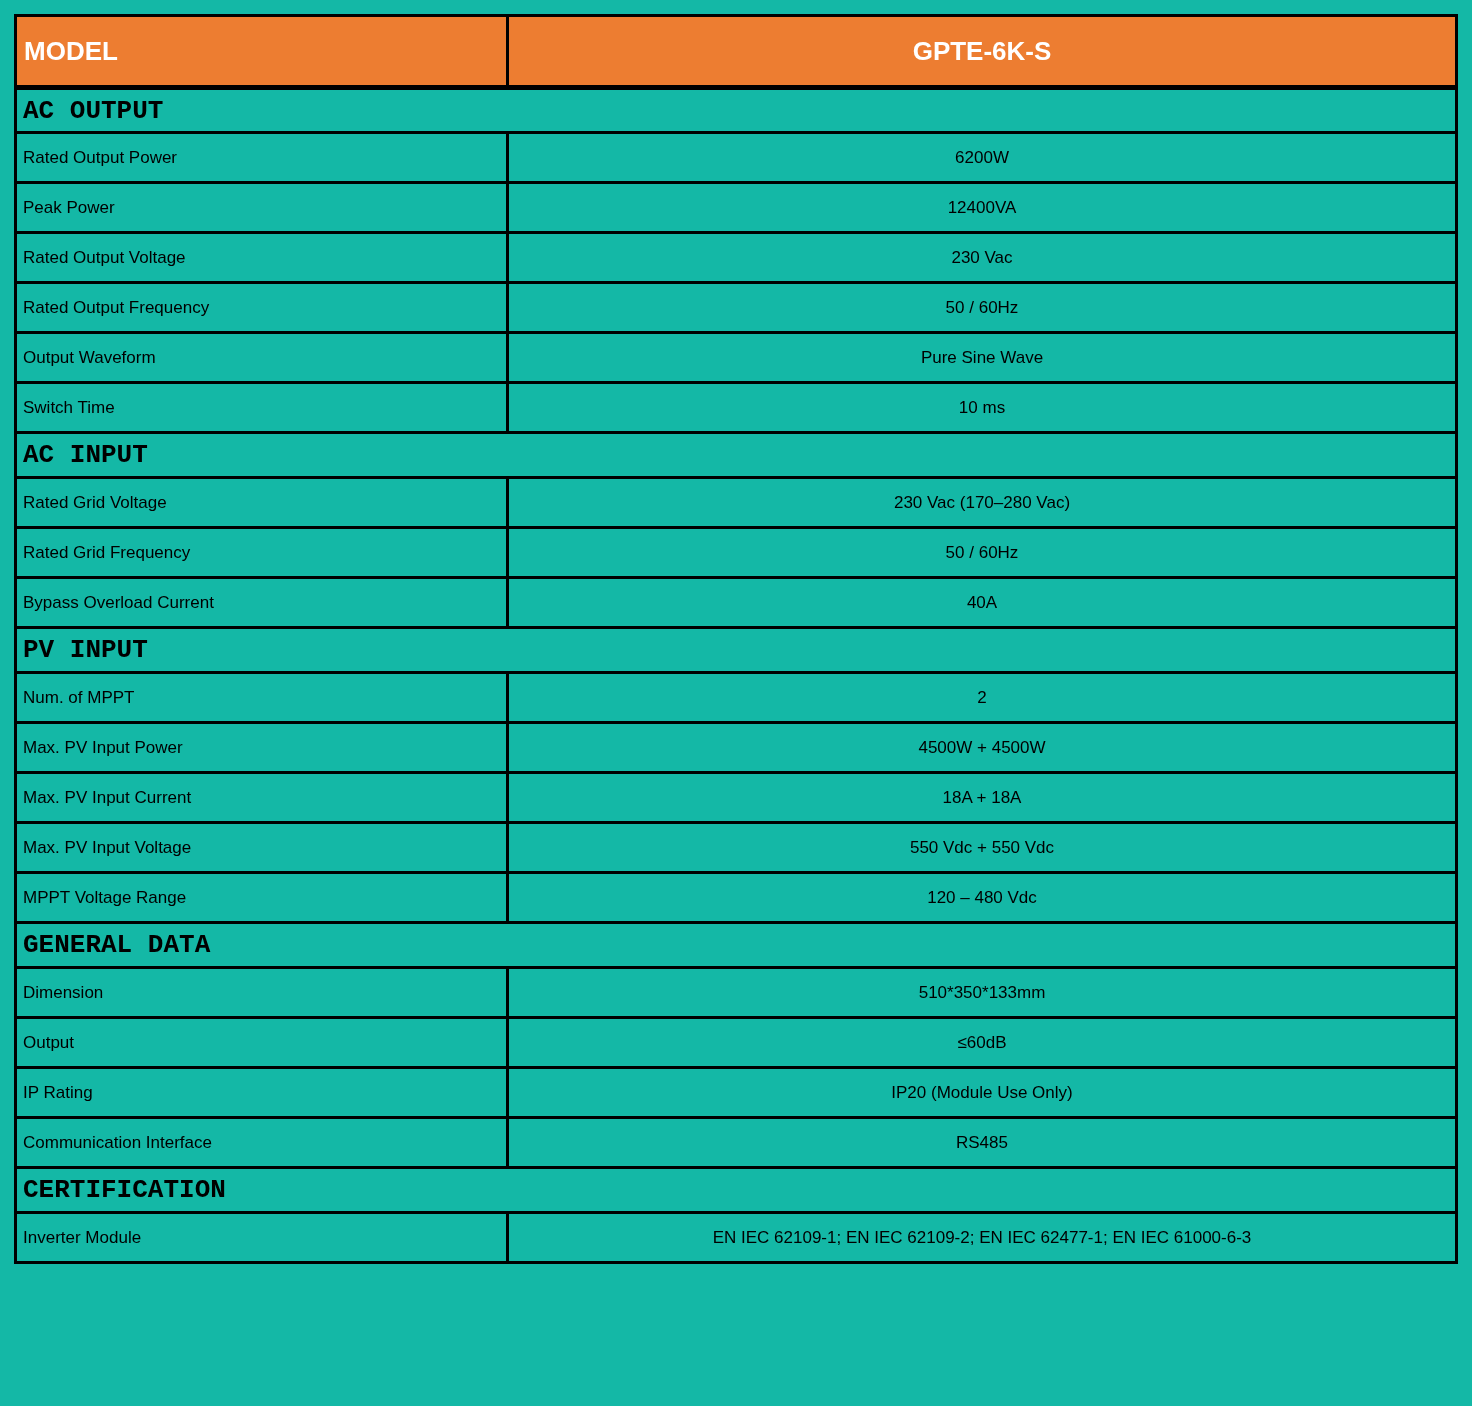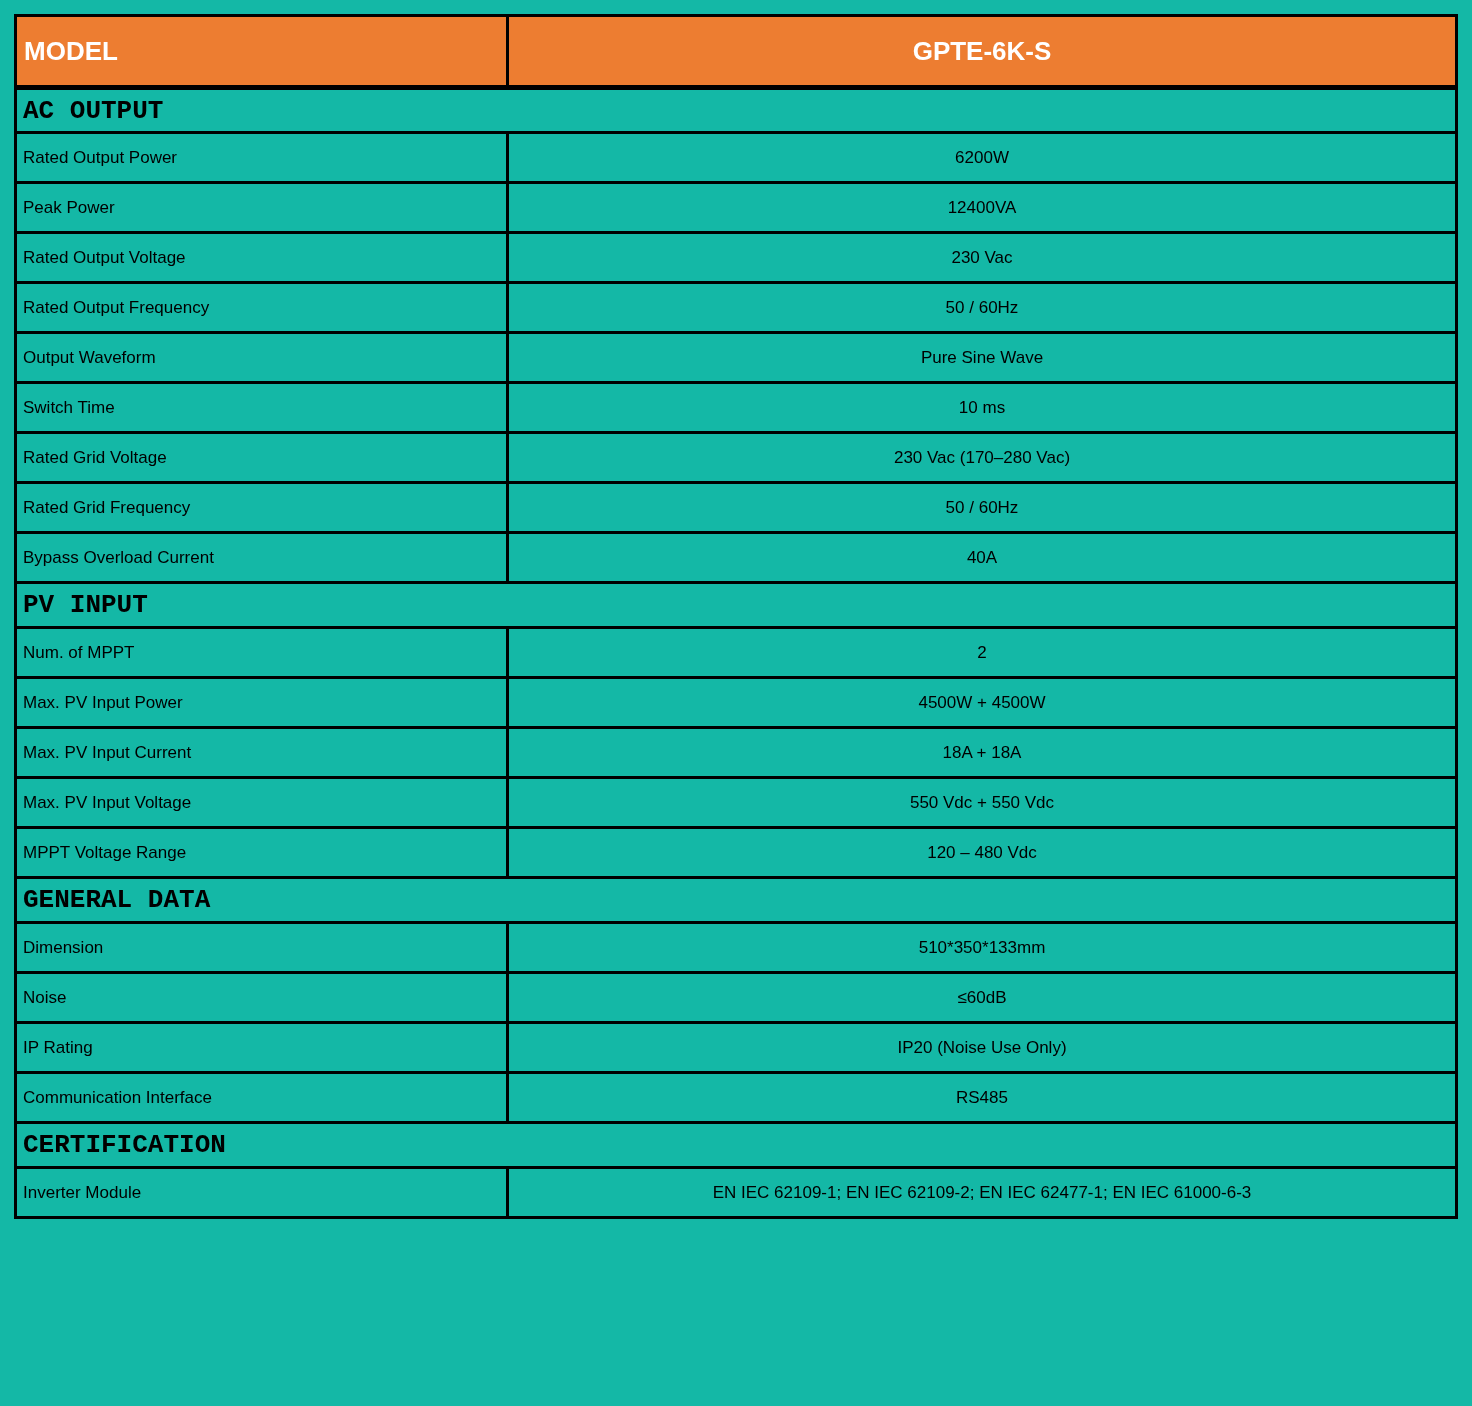--- a/index.html
+++ b/index.html
@@ -112,20 +112,23 @@
       </tr>
       <tr class="data-row">
         <td class="label">Output Waveform</td>
         <td class="value">Pure Sine Wave</td>
       </tr>
       <tr class="data-row">
         <td class="label">Switch Time</td>
         <td class="value">10 ms</td>
       </tr>
 
+      <tr class="section-row">
+        <td colspan="2">AC INPUT</td>
+      </tr>
       <tr class="data-row">
         <td class="label">Rated Grid Voltage</td>
         <td class="value">230 Vac (170–280 Vac)</td>
       </tr>
       <tr class="data-row">
         <td class="label">Rated Grid Frequency</td>
         <td class="value">50 / 60Hz</td>
       </tr>
       <tr class="data-row">
         <td class="label">Bypass Overload Current</td>
@@ -157,26 +160,26 @@
       </tr>
 
       <tr class="section-row">
         <td colspan="2">GENERAL DATA</td>
       </tr>
       <tr class="data-row">
         <td class="label">Dimension</td>
         <td class="value">510*350*133mm</td>
       </tr>
       <tr class="data-row">
-        <td class="label">Noise</td>
+        <td class="label">Output</td>
         <td class="value">≤60dB</td>
       </tr>
       <tr class="data-row">
         <td class="label">IP Rating</td>
-        <td class="value">IP20 (Noise Use Only)</td>
+        <td class="value">IP20 (Module Use Only)</td>
       </tr>
       <tr class="data-row">
         <td class="label">Communication Interface</td>
         <td class="value">RS485</td>
       </tr>
 
       <tr class="section-row">
         <td colspan="2">CERTIFICATION</td>
       </tr>
       <tr class="data-row">

